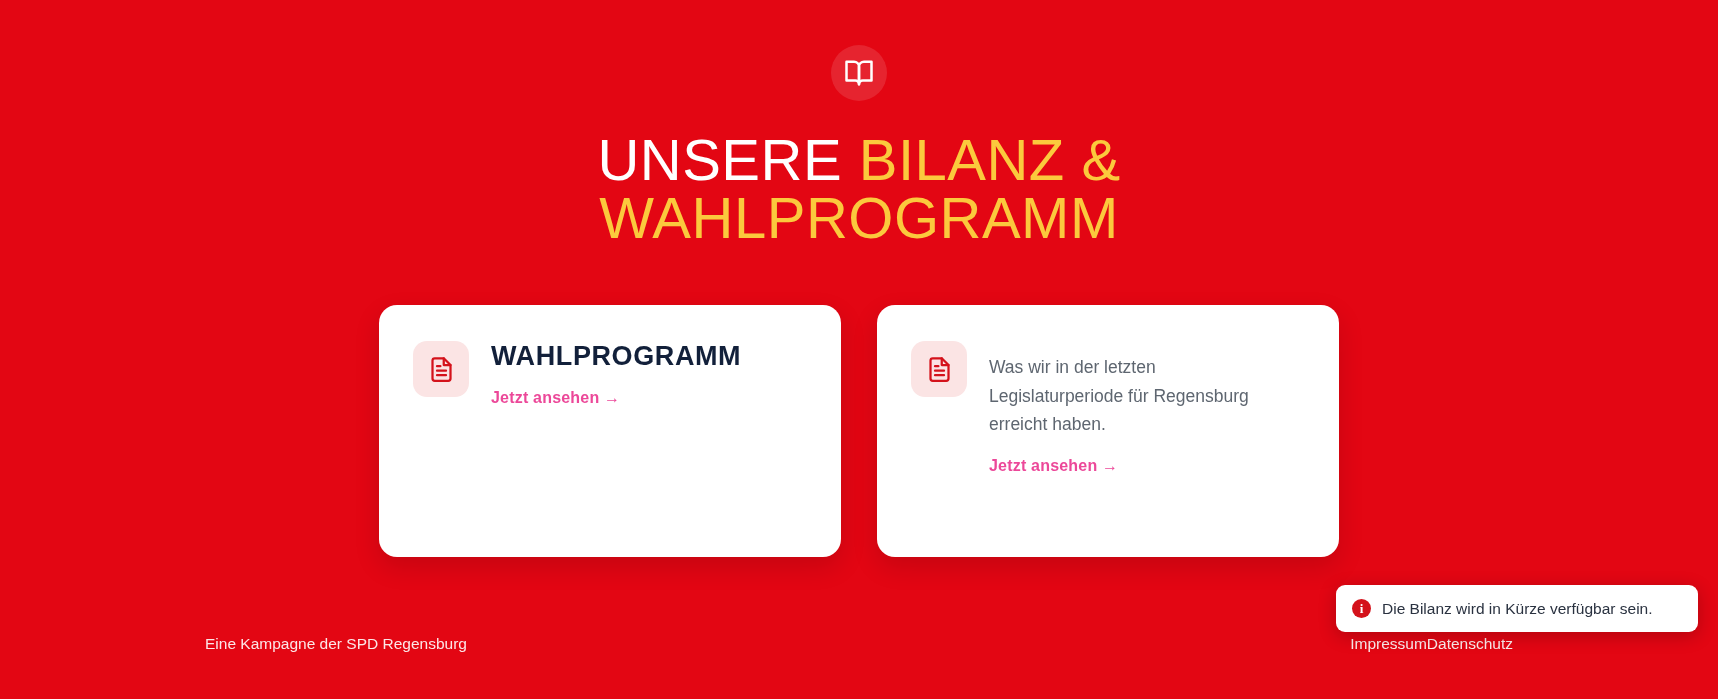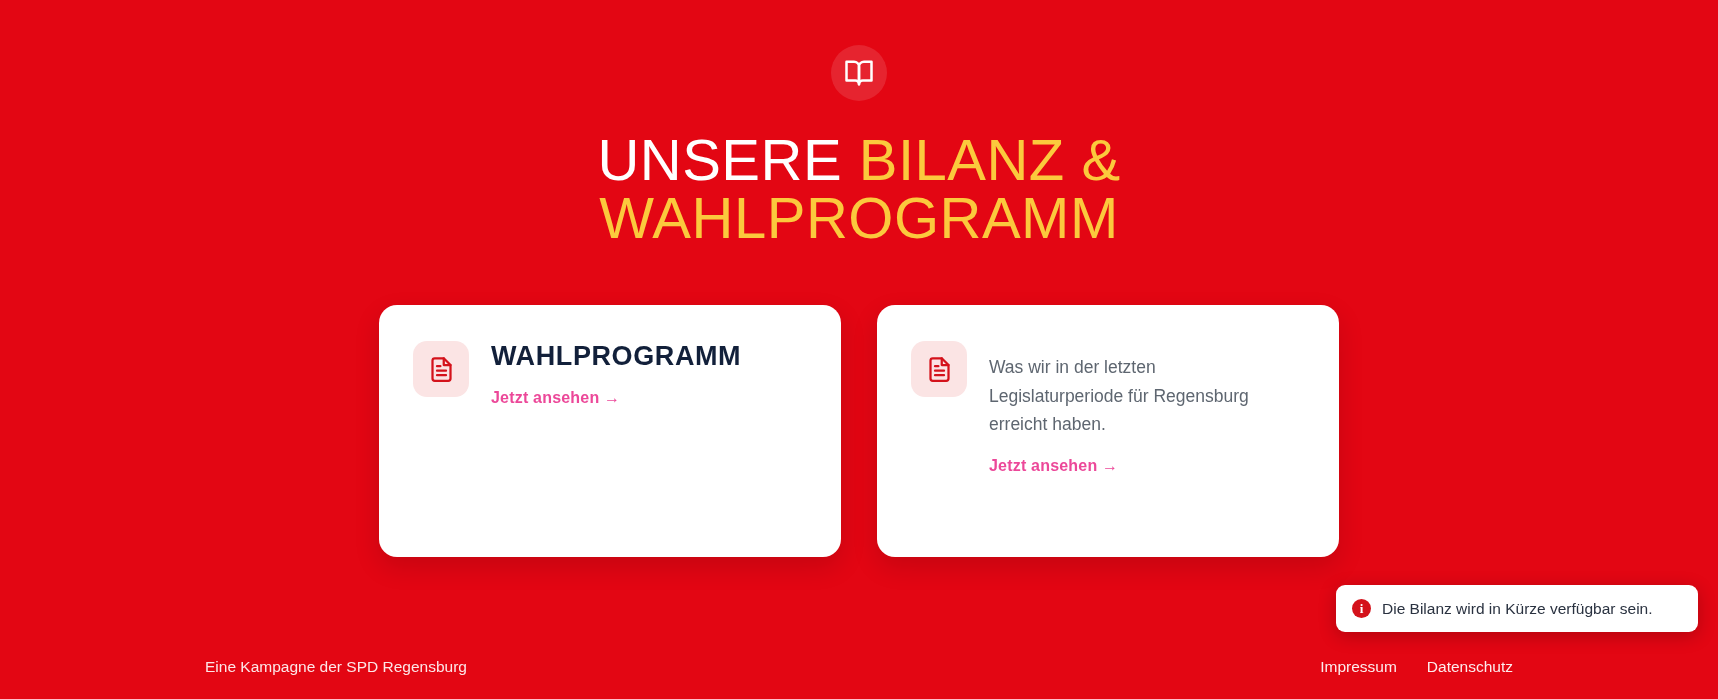--- a/index.html
+++ b/index.html
@@ -126,28 +126,27 @@
 
   
   .footer {
     position: absolute;
     left: 0;
     right: 0;
     bottom: 0;
     height: 64px;
     padding: 0 205px;
     display: flex;
-    align-items: center;
+    align-items: flex-start;
     justify-content: space-between;
     color: rgba(255,255,255,0.90);
     font-size: 15.5px;
   }
   .footer-links {
     display: flex;
-    gap: 30px;
   }
   .footer-links a {
     color: rgba(255,255,255,0.92);
     text-decoration: none;
     font-size: 15.5px;
   }
 
   
   .toast {
     position: absolute;

